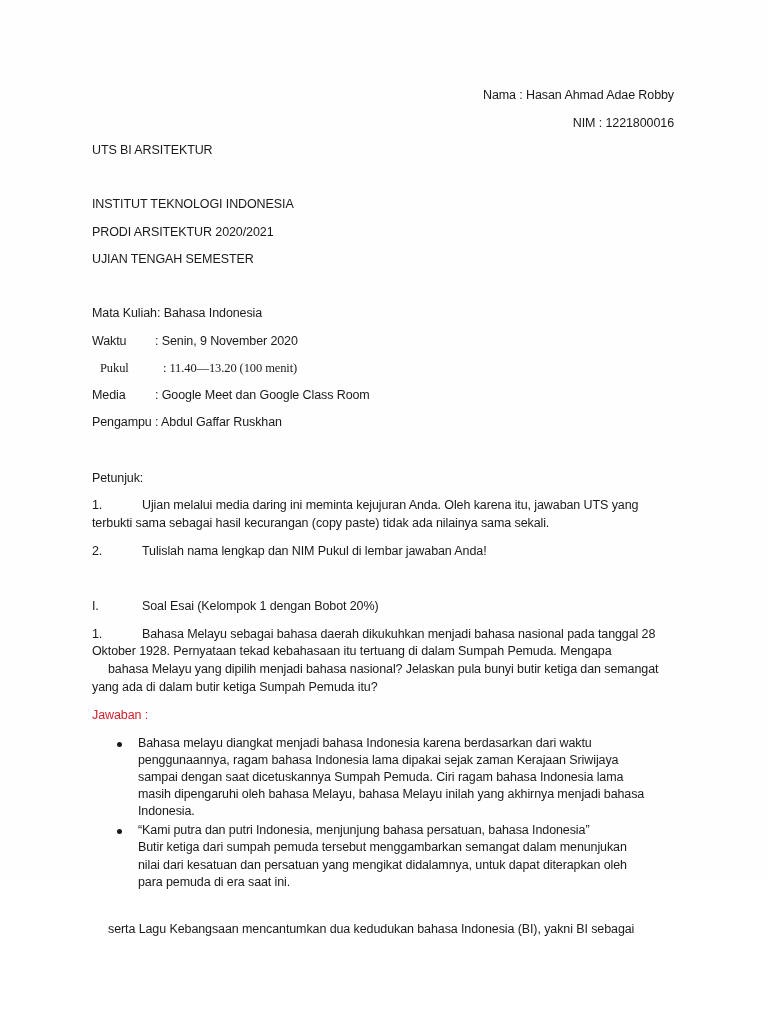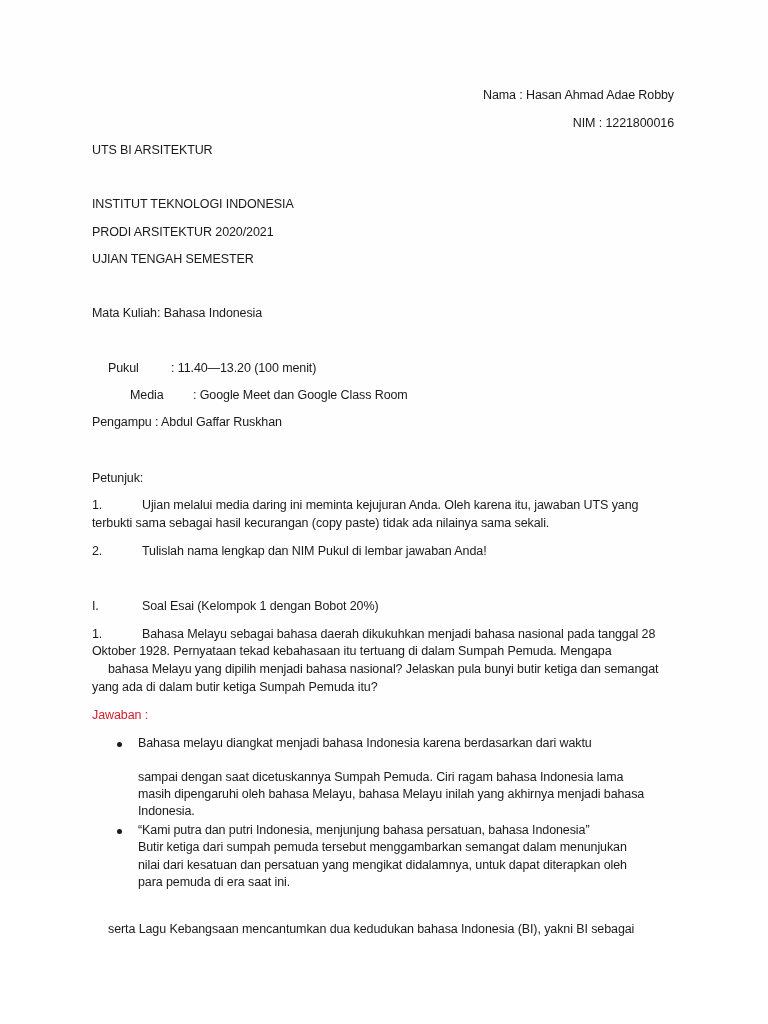--- a/index.html
+++ b/index.html
@@ -60,24 +60,27 @@
   <div class="line right" style="top:87px;">Nama : Hasan Ahmad Adae Robby</div>
   <div class="line right" style="top:115px;">NIM : 1221800016</div>
 
   <div class="line" style="left:92px; top:142px;">UTS BI ARSITEKTUR</div>
 
   <div class="line" style="left:92px; top:196px;">INSTITUT TEKNOLOGI INDONESIA</div>
   <div class="line" style="left:92px; top:224px;">PRODI ARSITEKTUR 2020/2021</div>
   <div class="line" style="left:92px; top:251px;">UJIAN TENGAH SEMESTER</div>
 
   <div class="line" style="left:92px; top:305px;">Mata Kuliah: Bahasa Indonesia</div>
-  <div class="line" style="left:108px; top:360px;">
+  <div class="line" style="left:92px; top:333px;">
+    <span class="label-col">Waktu</span><span>: Senin, 9 November 2020</span>
+  </div>
+  <div class="line" style="left:100px; top:360px;font-family:Liberation Serif, serif;">
     <span class="label-col">Pukul</span><span>: 11.40—13.20 (100 menit)</span>
   </div>
-  <div class="line" style="left:92px; top:387px;margin-left:38px;">
+  <div class="line" style="left:92px; top:387px;">
     <span class="label-col">Media</span><span>: Google Meet dan Google Class Room</span>
   </div>
   <div class="line" style="left:92px; top:414px;">Pengampu : Abdul Gaffar Ruskhan</div>
 
   <div class="line" style="left:92px; top:470px;">Petunjuk:</div>
   <div class="line" style="left:92px; top:497px;">
     <span class="num">1.</span><span>Ujian melalui media daring ini meminta kejujuran Anda. Oleh karena itu, jawaban UTS yang</span>
   </div>
   <div class="line" style="left:92px; top:515px;">terbukti sama sebagai hasil kecurangan (copy paste) tidak ada nilainya sama sekali.</div>
   <div class="line" style="left:92px; top:543px;">
@@ -92,20 +95,21 @@
     <span class="num">1.</span><span>Bahasa Melayu sebagai bahasa daerah  dikukuhkan menjadi bahasa nasional pada tanggal 28</span>
   </div>
   <div class="line" style="left:92px; top:643px;">Oktober 1928. Pernyataan tekad kebahasaan itu tertuang di dalam Sumpah Pemuda. Mengapa</div>
   <div class="line" style="left:92px; top:661px;padding-left:16px;">bahasa Melayu yang dipilih menjadi bahasa nasional? Jelaskan pula bunyi butir ketiga dan semangat</div>
   <div class="line" style="left:92px; top:679px;">yang ada di dalam butir ketiga Sumpah Pemuda itu?</div>
 
   <div class="line red" style="left:92px; top:707px;">Jawaban :</div>
 
   <div class="bullet-dot" style="top:742px;"></div>
   <div class="line" style="left:138px; top:735px;">Bahasa melayu diangkat menjadi bahasa Indonesia karena berdasarkan dari waktu</div>
+  <div class="line" style="left:138px; top:752px;">penggunaannya, ragam bahasa Indonesia lama dipakai sejak zaman Kerajaan Sriwijaya</div>
   <div class="line" style="left:138px; top:786px;">masih dipengaruhi oleh bahasa Melayu, bahasa Melayu inilah yang akhirnya menjadi bahasa</div>
   <div class="line" style="left:138px; top:769px;">sampai dengan saat dicetuskannya Sumpah Pemuda. Ciri ragam bahasa Indonesia lama</div>
   <div class="line" style="left:138px; top:803px;">Indonesia.</div>
 
   <div class="bullet-dot" style="top:829px;"></div>
   <div class="line" style="left:138px; top:839px;">Butir ketiga dari sumpah pemuda tersebut menggambarkan semangat dalam menunjukan</div>
   <div class="line" style="left:138px; top:822px;">“Kami putra dan putri Indonesia, menjunjung bahasa persatuan, bahasa Indonesia”</div>
   <div class="line" style="left:138px; top:857px;">nilai dari kesatuan dan persatuan yang mengikat didalamnya, untuk dapat diterapkan oleh</div>
   <div class="line" style="left:138px; top:874px;">para pemuda di era saat ini.</div>
 

